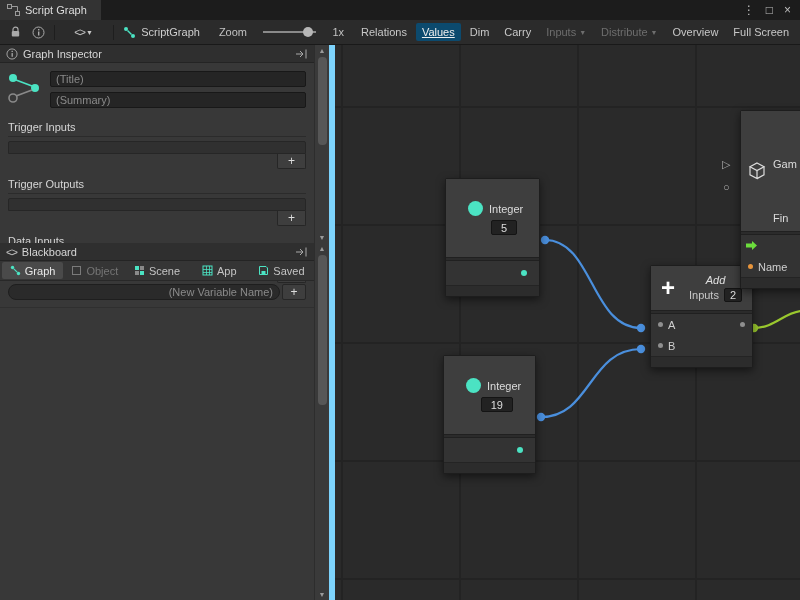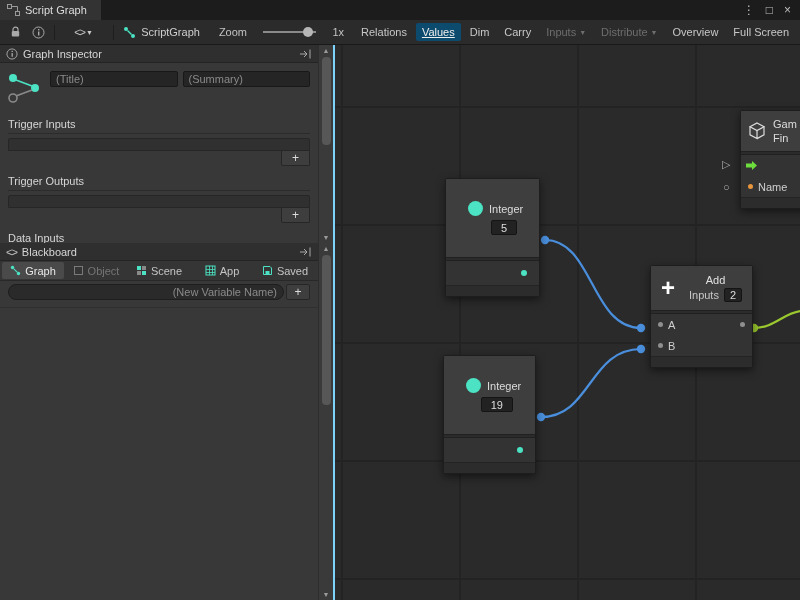--- a/index.html
+++ b/index.html
@@ -24,32 +24,32 @@
   .tb-btn.selected { background:#0c4a6e; color:#eeeeee;text-decoration:underline; }
   .tb-btn.disabled { color:#6e6e6e; }
   .drop-arrow { font-size:7px; line-height:1; }
   .spacer { margin-left:auto; }
   .code-glyph { font-size:11px; color:#c4c4c4; letter-spacing:-1px; }
 
   
   .mainrow { display:flex; height:555px; }
 
   
-  .sidebar { width:335px; background:#383838; border-right:2px solid #7dd3fc; display:flex; flex-direction:column; }
+  .sidebar { width:335px; background:#383838; border-right:6px solid #7dd3fc; display:flex; flex-direction:column; }
   .panel { position:relative; padding-right:15px; }
   .inspector-panel { height:198px; }
   .blackboard-panel { flex:1; }
   .panel-head { height:18px; background:#2f2f2f; border-bottom:1px solid #242424; display:flex; align-items:center; gap:5px; padding:0 6px; color:#d6d6d6; }
   .dock-ic { margin-left:auto; }
   .scrollcol { position:absolute; right:0; top:0; bottom:0; width:15px; background:#3a3a3a; border-left:1px solid #2d2d2d; display:flex; flex-direction:column; align-items:center; font-size:7px; color:#9a9a9a; padding:2px 0; }
   .scroll-thumb { width:9px; border-radius:4px; background:#575757; margin-top:3px; }
   .scroll-fill { flex:1; }
 
   .titlebox { display:flex; gap:8px; padding:8px 8px 4px 6px; }
-  .fields { flex:1; display:flex; gap:5px; }
+  .fields { flex:1; display:flex; flex-direction:column; gap:5px; }
   .tfield { height:16px; background:#252525; border:1px solid #181818; border-radius:2px; color:#8a8a8a; padding:0 5px; font-size:11px; width:100%; outline:none; }
   .tfield::placeholder { color:#8a8a8a; opacity:1; }
 
   .sec { margin:9px 8px 0 8px; }
   .sec-label { color:#d6d6d6; padding-bottom:3px; border-bottom:1px solid #2b2b2b; }
   .list-box { height:13px; background:#303030; border:1px solid #262626; border-radius:2px 2px 0 0; margin-top:4px; }
   .list-foot { display:flex; justify-content:flex-end; }
   .plus-btn { width:29px; height:15px; background:#3e3e3e; border:1px solid #262626; border-top:none; border-radius:0 0 2px 2px; display:flex; align-items:center; justify-content:center; color:#ddd; font-size:12px; line-height:1; }
 
   .tabs { display:flex; height:20px; background:#353535; border-bottom:1px solid #282828; padding:1px 2px; gap:1px; }
@@ -80,32 +80,32 @@
   .vrow { display:flex; justify-content:flex-end; margin-top:4px; }
   .vchip { background:#222; border:1px solid #141414; border-radius:2px; color:#ddd; padding:0 9px; height:15px; line-height:14px; }
   .nsep { height:4px; background:#2b2b2b; border-top:1px solid #202020; border-bottom:1px solid #202020; }
   .nbody { background:#333; position:relative; }
   .nfoot { height:11px; background:#2c2c2c; border-top:1px solid #242424; }
   .out-dot { position:absolute; right:12px; top:9px; width:6px; height:6px; border-radius:50%; background:#4be3c3; }
 
   .addhead { display:flex; align-items:center; gap:6px; padding:8px 6px; background:#3e3e3e; }
   .plus-glyph { font-size:24px; font-weight:bold; color:#fff; line-height:22px; width:22px; text-align:center; flex:none; }
   .addcol { flex:1; text-align:center; }
-  .add-title { color:#e0e0e0; }
+  .add-title { color:#e0e0e0;font-style:italic; }
   .inputs-row { display:flex; align-items:center; justify-content:center; gap:5px; margin-top:2px; }
   .chip-sm { background:#222; border:1px solid #141414; border-radius:2px; color:#ddd; padding:0 5px; height:14px; line-height:13px; }
 
   .port-row { height:21px; display:flex; align-items:center; padding:0 17px; color:#cfcfcf; position:relative; }
   .pdot { position:absolute; top:8px; width:5px; height:5px; border-radius:50%; background:#8f8f8f; }
   .pdot.left { left:7px; }
   .pdot.right { right:7px; }
   .pdot.orange { background:#e8953b; }
 
   .cube-head { display:flex; gap:6px; padding:6px; background:#3e3e3e; align-items:center; }
-  .two-lines div { color:#dcdcdc; line-height:14px; white-space:nowrap; }
+  .two-lines div { color:#dcdcdc; line-height:14px; white-space:nowrap;margin-top:40px; }
   .hollow-port { position:absolute; color:#b0b0b0; font-size:11px; }
 </style>
 </head>
 <body>
 
 <div class="titlebar">
   <div class="wtab">
     <svg width="13" height="12" viewBox="0 0 13 12">
       <rect x="0.5" y="0.5" width="4" height="4" fill="none" stroke="#9a9a9a"></rect>
       <rect x="8.5" y="7.5" width="4" height="4" fill="none" stroke="#9a9a9a"></rect>

